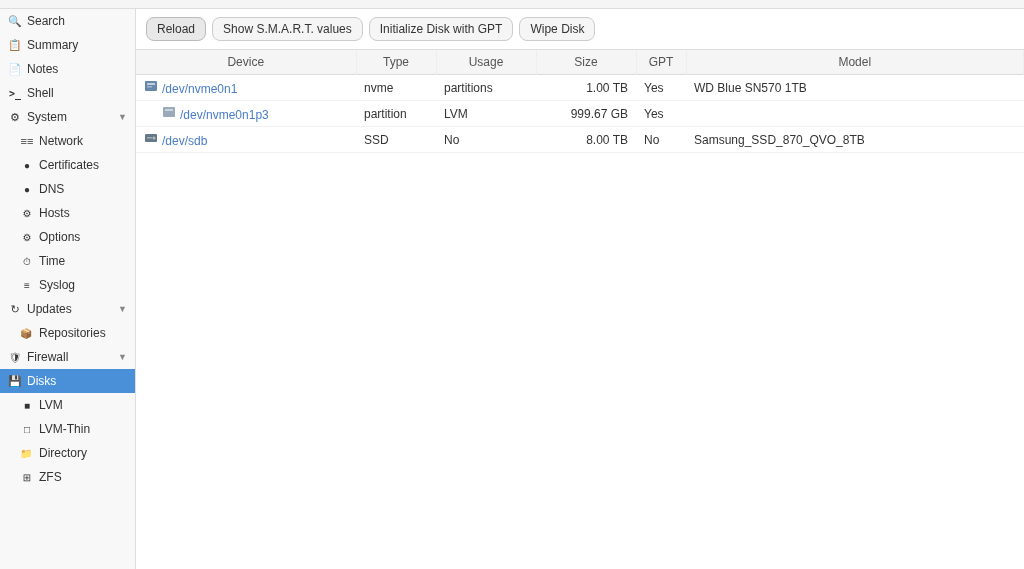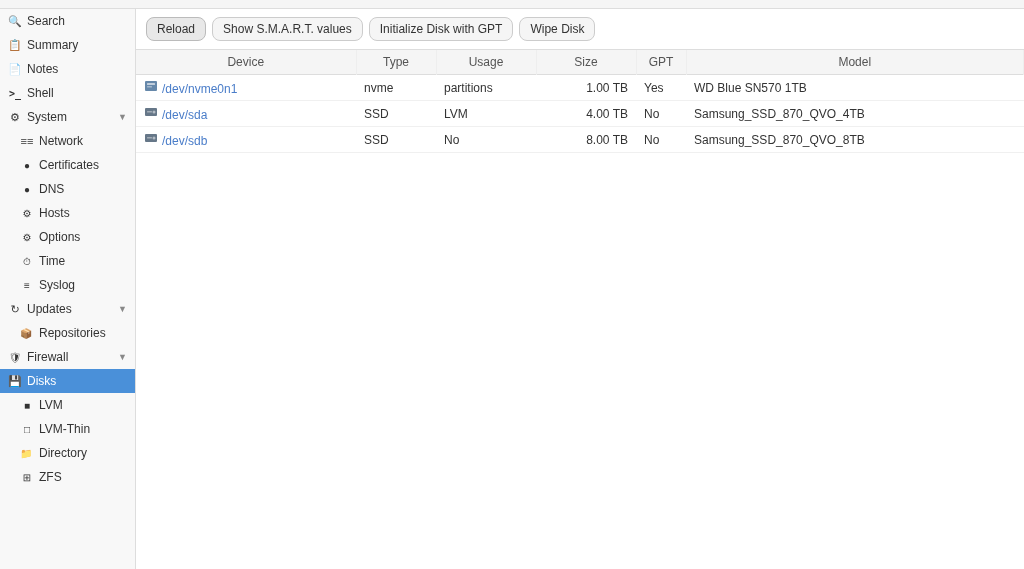--- a/index.html
+++ b/index.html
@@ -173,34 +173,33 @@
       </div>
     </td>
     <td class="col-type">nvme</td>
     <td class="col-usage">partitions</td>
     <td class="col-size right">1.00 TB</td>
     <td class="col-gpt">Yes</td>
     <td class="col-model">WD Blue SN570 1TB</td>
   </tr>
             <tr>
     <td class="col-device">
-      <div class="device-cell" style="padding-left:0px">
+      <div class="device-cell" style="padding-left:18px">
         <span><svg width="14" height="14" viewBox="0 0 14 14">
-                      <rect x="1" y="3" width="12" height="8" rx="1" fill="#667788"></rect>
-                      <circle cx="10" cy="7" r="1.5" fill="#fff" opacity="0.5"></circle>
-                      <rect x="3" y="6" width="5" height="1.5" rx="0.5" fill="#fff" opacity="0.4"></rect>
+                      <rect x="1" y="2" width="12" height="10" rx="1" fill="#9aaabb"></rect>
+                      <rect x="3" y="4" width="8" height="2" rx="0.5" fill="#fff" opacity="0.5"></rect>
                     </svg></span>
-        <span class="link-text">/dev/sda</span>
+        <span class="link-text">/dev/nvme0n1p3</span>
       </div>
     </td>
-    <td class="col-type">SSD</td>
+    <td class="col-type">partition</td>
     <td class="col-usage">LVM</td>
-    <td class="col-size right">4.00 TB</td>
-    <td class="col-gpt">No</td>
-    <td class="col-model">Samsung_SSD_870_QVO_4TB</td>
+    <td class="col-size right">999.67 GB</td>
+    <td class="col-gpt">Yes</td>
+    <td class="col-model"></td>
   </tr>
             <tr>
     <td class="col-device">
       <div class="device-cell" style="padding-left:0px">
         <span><svg width="14" height="14" viewBox="0 0 14 14">
                       <rect x="1" y="3" width="12" height="8" rx="1" fill="#667788"></rect>
                       <circle cx="10" cy="7" r="1.5" fill="#fff" opacity="0.5"></circle>
                       <rect x="3" y="6" width="5" height="1.5" rx="0.5" fill="#fff" opacity="0.4"></rect>
                     </svg></span>
         <span class="link-text">/dev/sdb</span>

